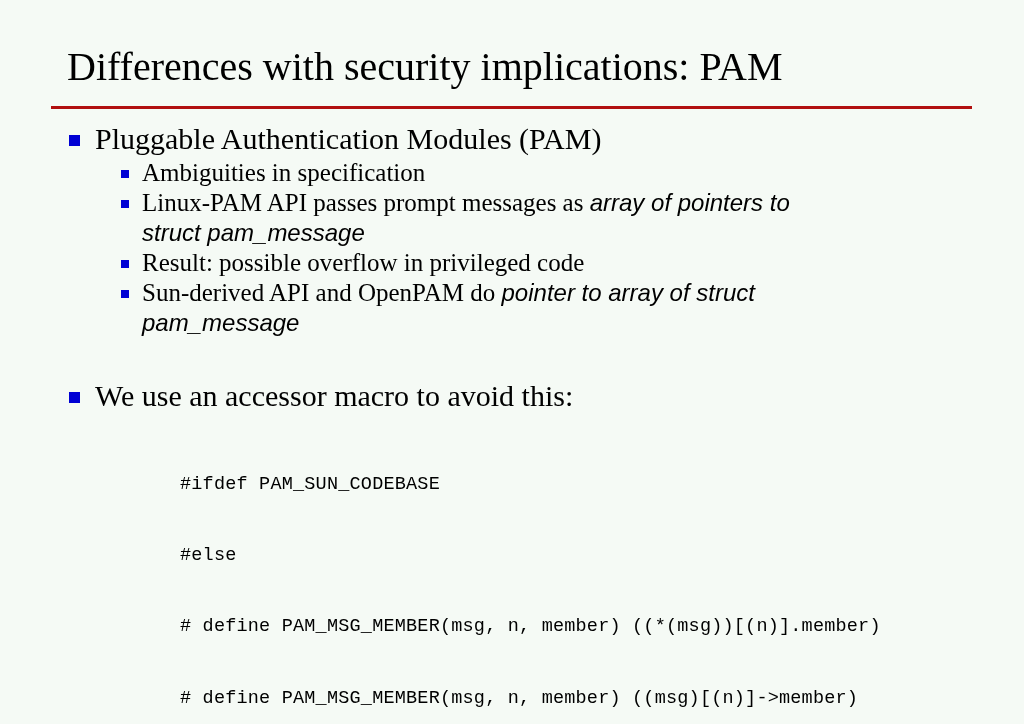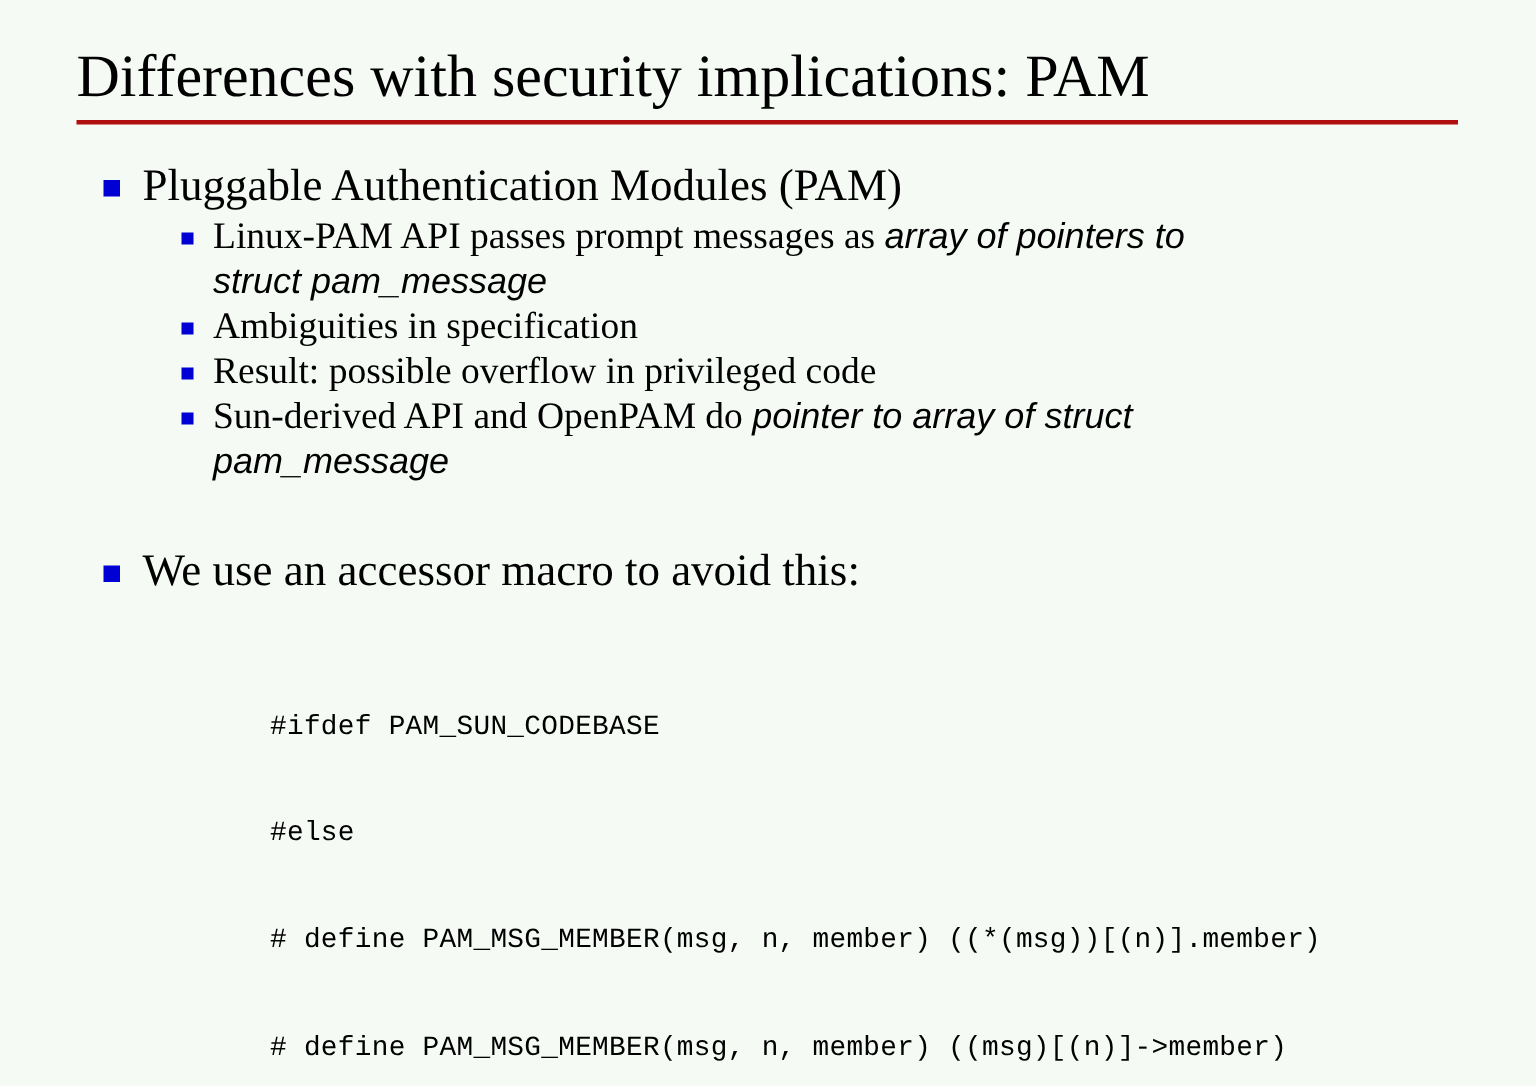--- a/index.html
+++ b/index.html
@@ -29,34 +29,34 @@
     width: 921px;
   }
   .slide-title {
     font-family: "Liberation Serif", serif;
     font-size: 40px;
     line-height: 46px;
     font-weight: normal;
     letter-spacing: 0px;
     color: #000000;
     white-space: nowrap;
-    margin: 0;
+    margin: 16px;
   }
   .title-rule {
     margin-top: 6px;
     height: 3px;
     width: 921px;
     background: #b10f0f;
   }
 
   
   .body-block {
     position: absolute;
     left: 0;
-    top: 104px;
+    top: 119px;
     width: 824px;
   }
 
   .lvl1 {
     position: relative;
     padding-left: 95px;
     margin: 0 0 0 0;
     font-size: 30px;
     line-height: 39px;
     font-family: "Liberation Serif", serif;
@@ -126,26 +126,26 @@
 
   <div class="body-block">
 
     <div class="lvl1">
       <span class="bullet"></span>
       <span class="text">Pluggable Authentication Modules (PAM)</span>
     </div>
 
     <div class="lvl2">
       <span class="bullet"></span>
-      <span class="text"><span>Linux-PAM API passes prompt messages as </span><em class="sans-italic">array of pointers to struct pam_message</em></span>
+      <span class="text"><span>Ambiguities in specification</span></span>
     </div>
 
     <div class="lvl2">
       <span class="bullet"></span>
-      <span class="text"><span>Ambiguities in specification</span></span>
+      <span class="text"><span>Linux-PAM API passes prompt messages as </span><em class="sans-italic">array of pointers to struct pam_message</em></span>
     </div>
 
     <div class="lvl2">
       <span class="bullet"></span>
       <span class="text"><span>Result: possible overflow in privileged code</span></span>
     </div>
 
     <div class="lvl2">
       <span class="bullet"></span>
       <span class="text"><span>Sun-derived API and OpenPAM do </span><em class="sans-italic">pointer to array of struct pam_message</em></span>

